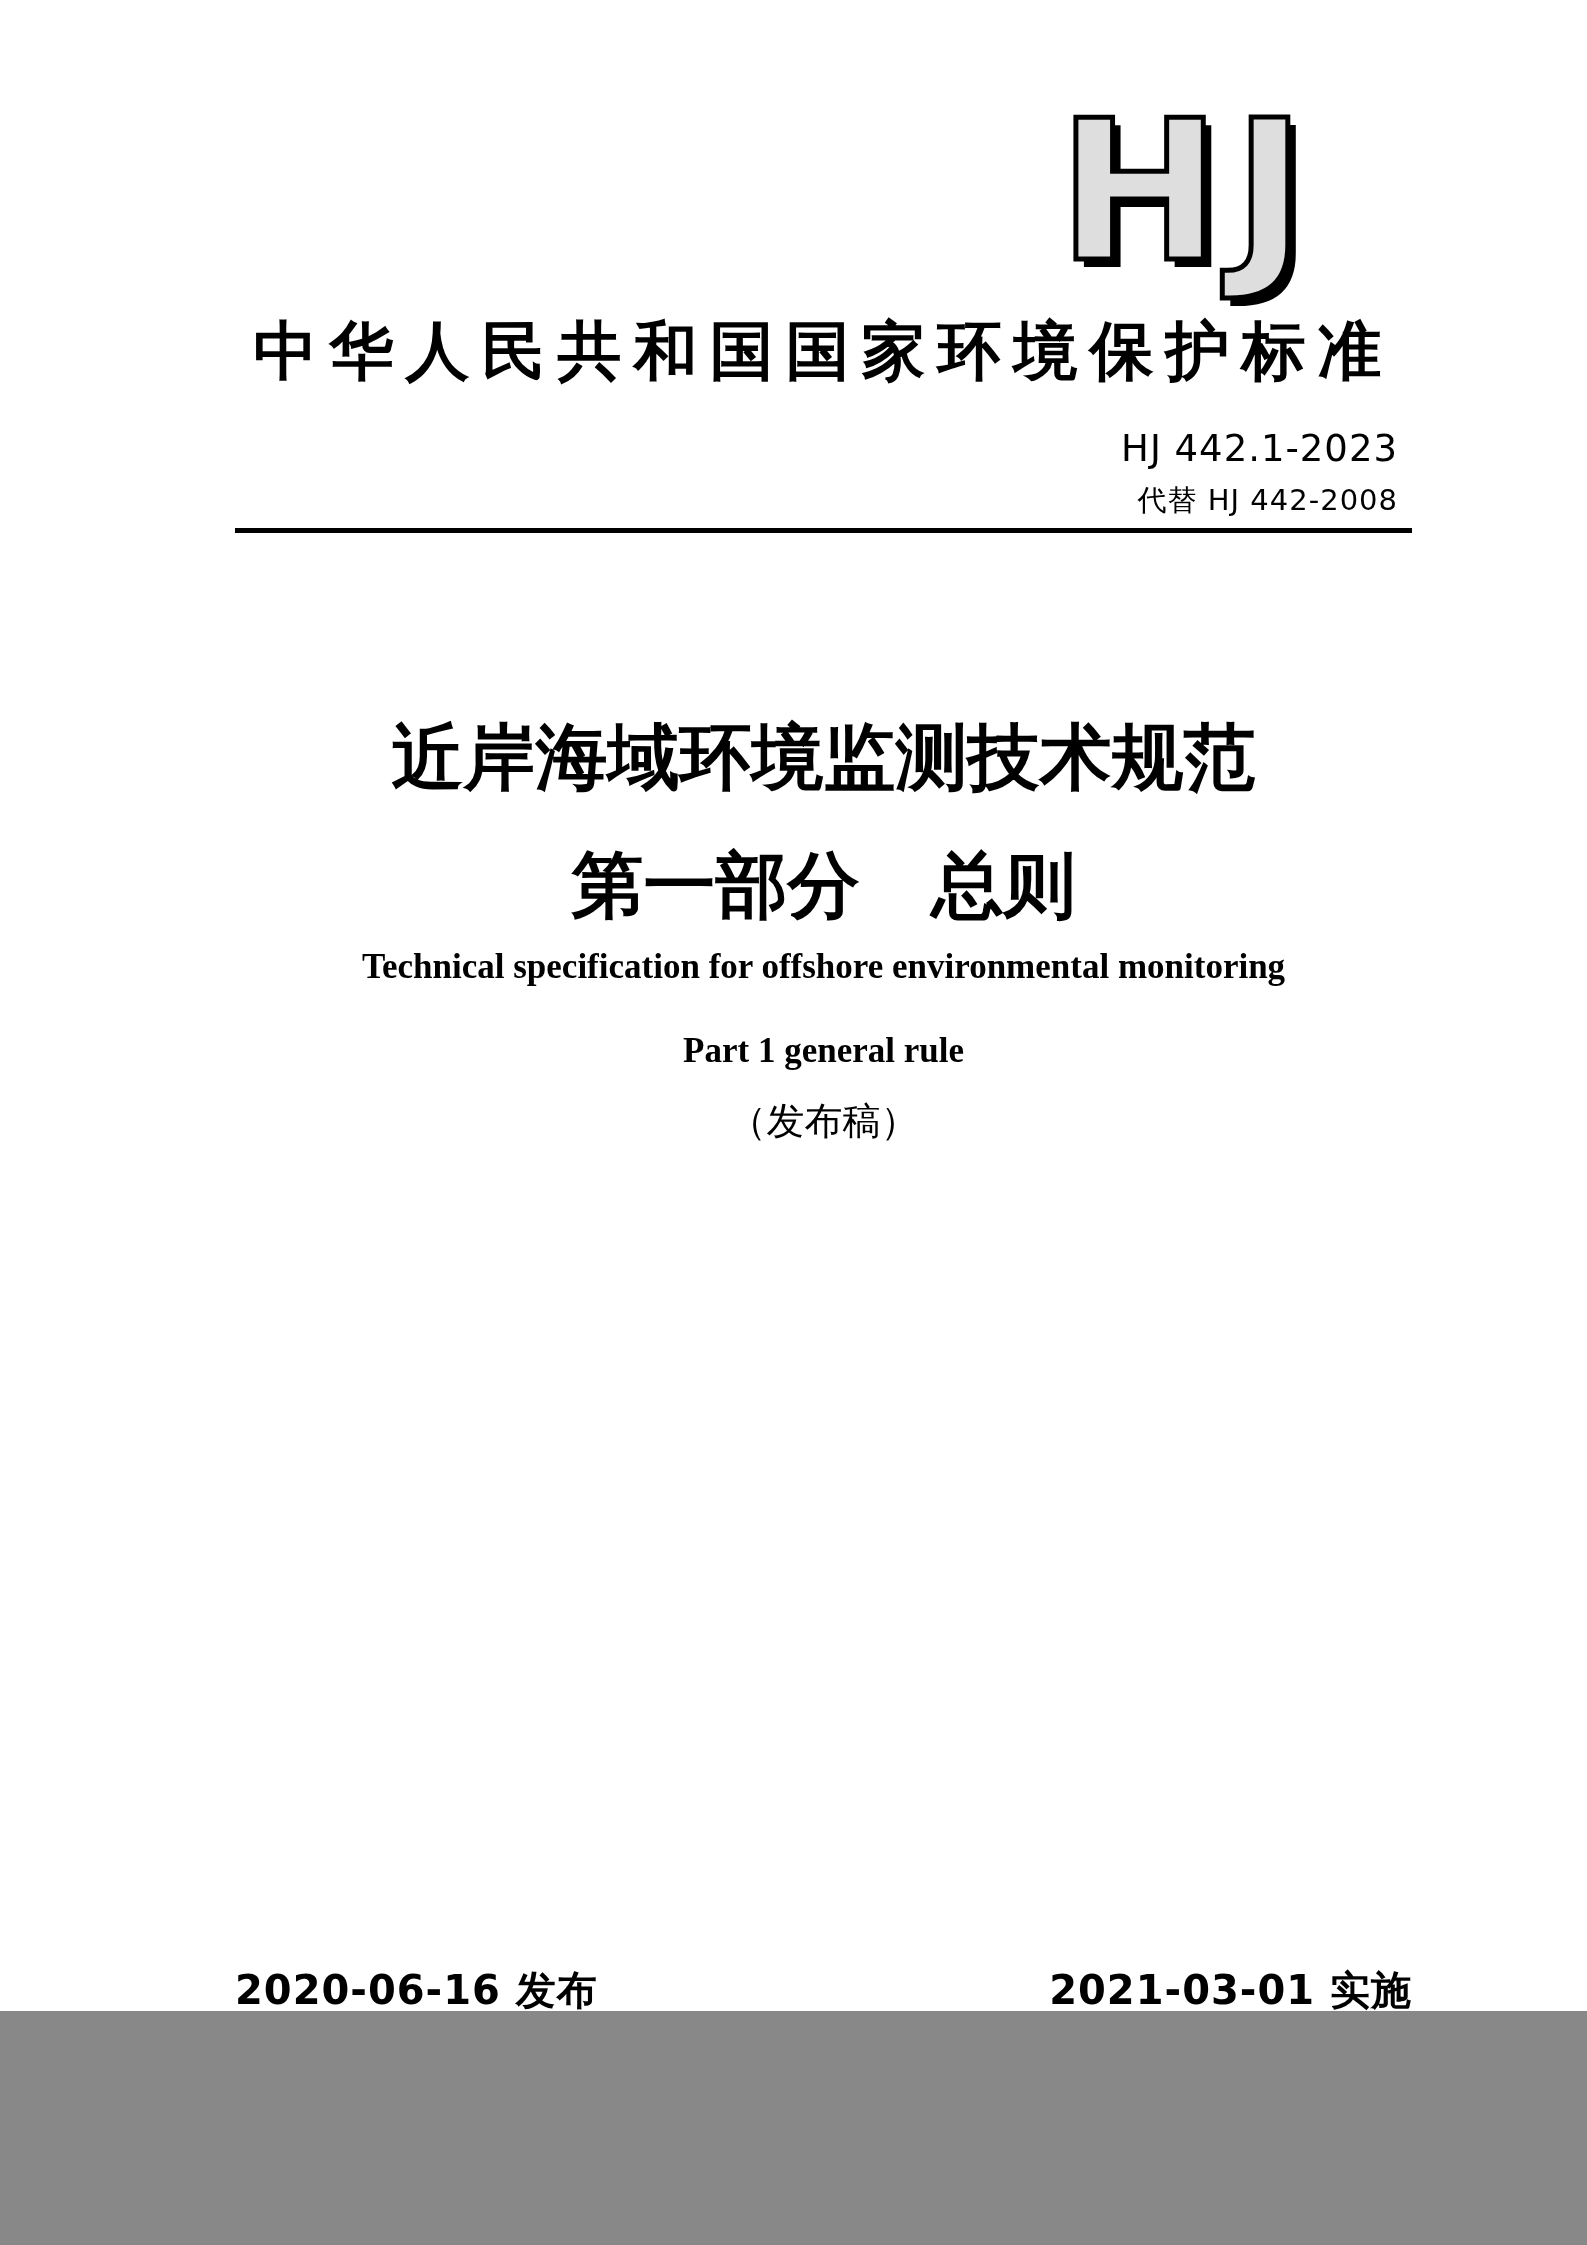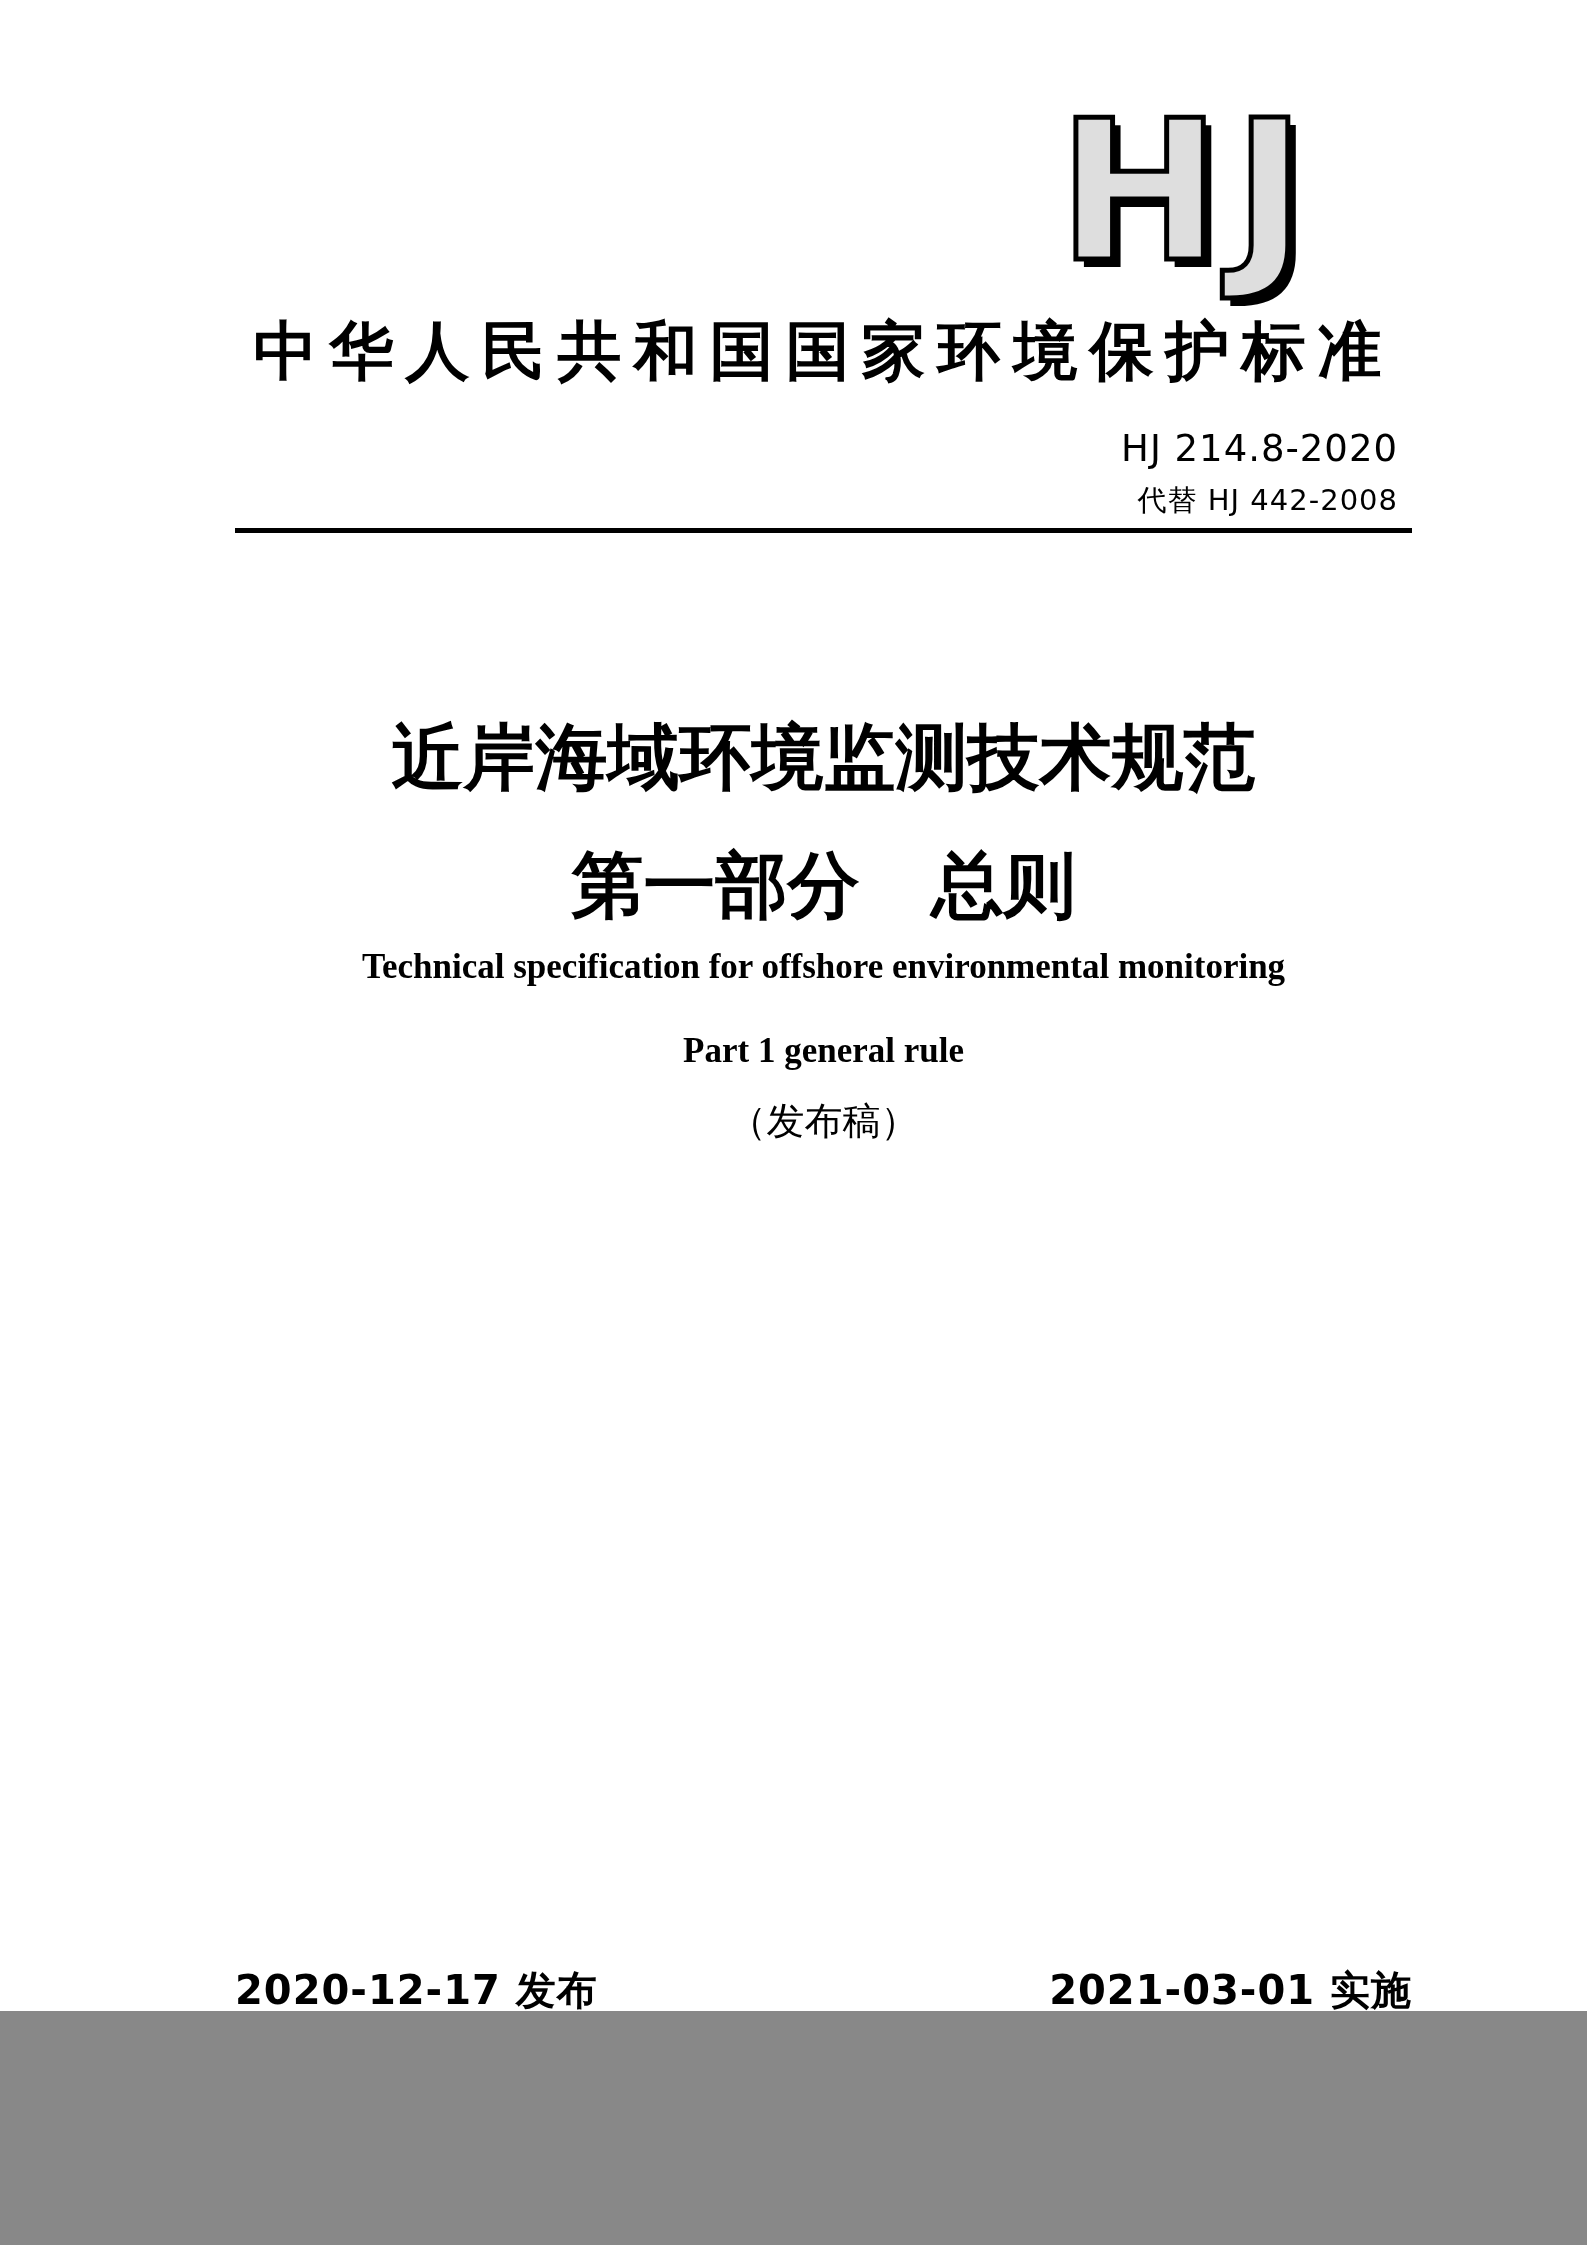--- a/index.html
+++ b/index.html
@@ -83,37 +83,37 @@
 
 <div class="page">
 
   <div class="logo">
     <span class="logo-layer logo-back">HJ</span>
     <span class="logo-layer logo-front">HJ</span>
   </div>
 
   <div class="band header-title">中华人民共和国国家环境保护标准</div>
 
-  <div class="band std-number">HJ 214.8-2020</div>
+  <div class="band std-number">HJ 442.1-2023</div>
 
   <div class="band replaces-note">代替 HJ 442-2008</div>
 
   <div class="rule rule-top"></div>
 
   <div class="band title-cn-1">近岸海域环境监测技术规范</div>
   <div class="band title-cn-2">第一部分　总则</div>
 
   <div class="band title-en-1">Technical specification for offshore environmental monitoring</div>
   <div class="band title-en-2">Part 1 general rule</div>
 
   <div class="band draft-label">（发布稿）</div>
 
 
   <div class="band dates-row">
-    <span>2020-12-17 发布</span>
+    <span>2020-06-16 发布</span>
     <span>2021-03-01 实施</span>
   </div>
 
   <div class="rule rule-bottom"></div>
 
   <div class="band publisher-row">
     <span class="publisher-name">生态环境部</span>
     <span class="publisher-action">发布</span>
   </div>
 

